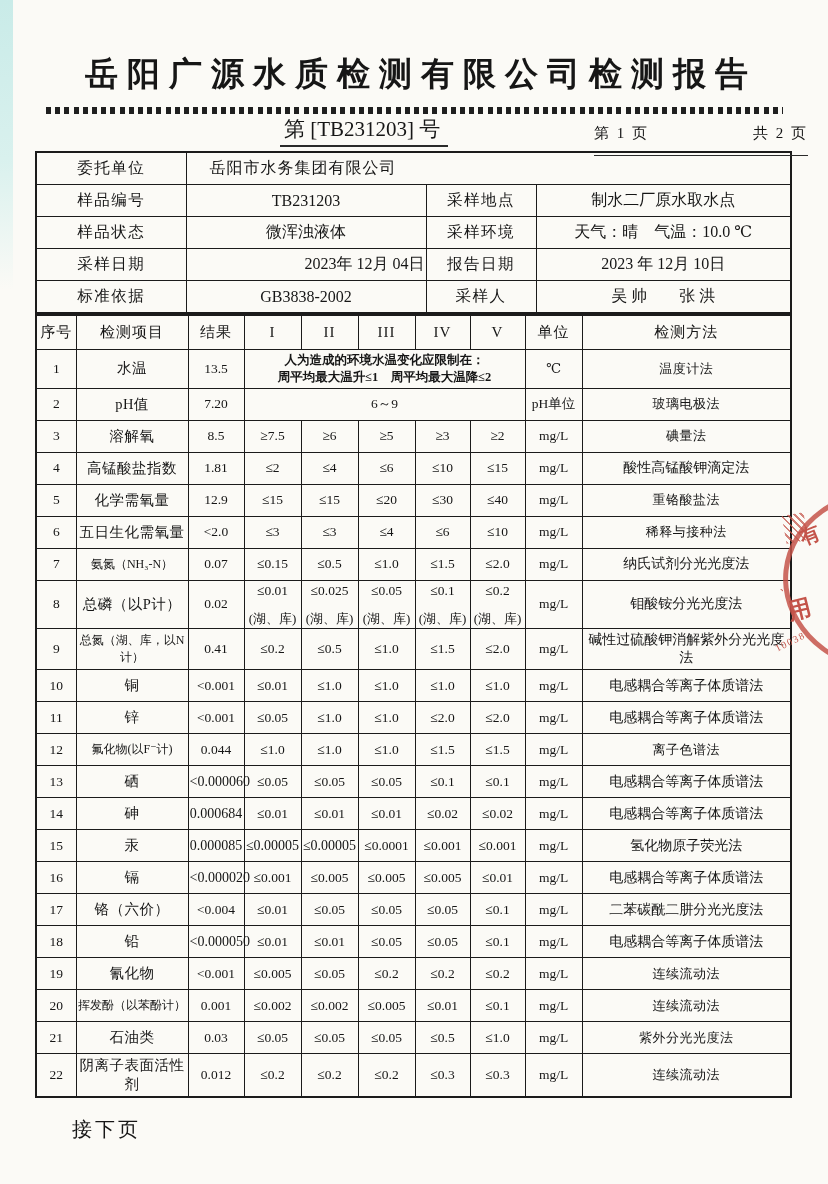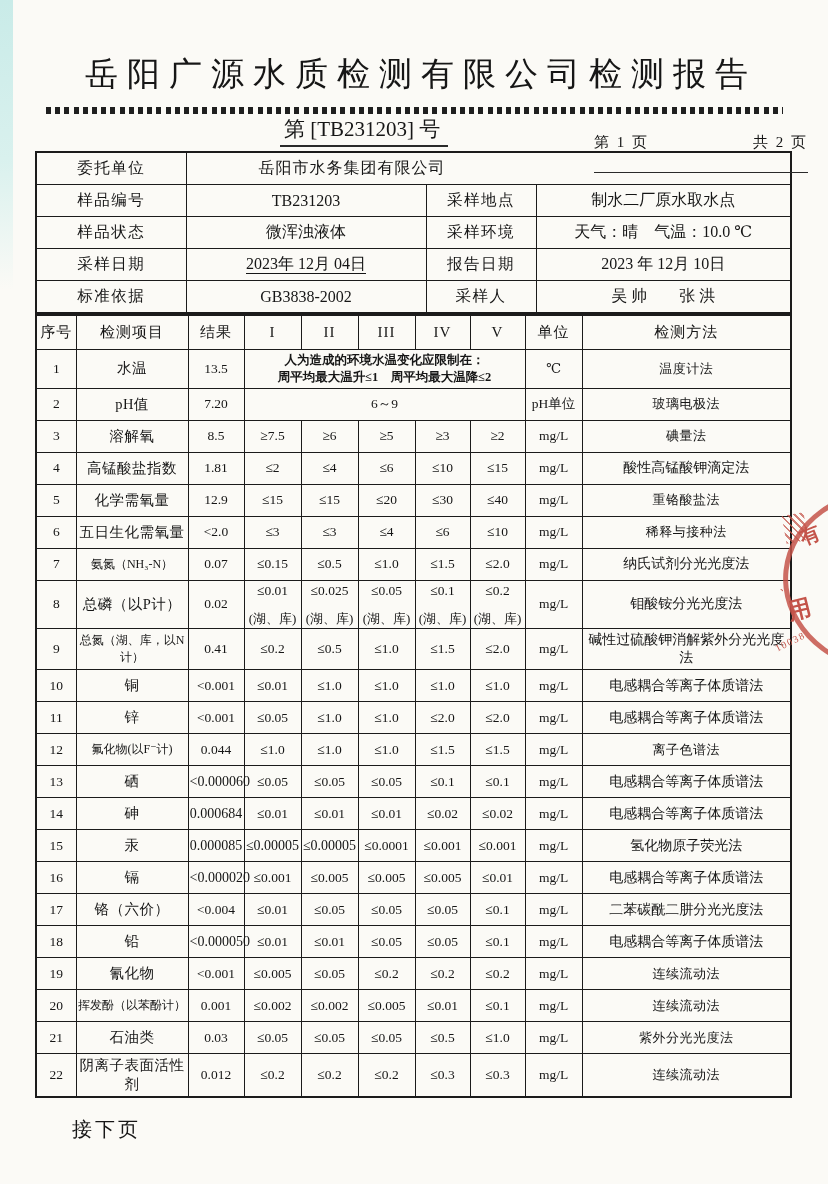--- a/index.html
+++ b/index.html
@@ -9,43 +9,43 @@
     font-family:"Liberation Serif","DejaVu Serif",serif;
     color:#161616;
   }
   .page{position:absolute;inset:0;}
   .edge-strip{
     position:absolute;left:0;top:0;width:13px;height:290px;
     background:linear-gradient(180deg,#c9ebe8 0%,#d9f1ee 55%,rgba(217,241,238,0) 100%);
   }
   .title{
     margin:52px 10px 0 24px;text-align:center;
-    font-size:33px;font-weight:400;letter-spacing:9px;white-space:nowrap;
+    font-size:33px;font-weight:700;letter-spacing:9px;white-space:nowrap;
   }
   .dotted{
     width:737px;height:7px;margin:10px auto 0;
     background:repeating-linear-gradient(90deg,#1f1f1f 0 5px,transparent 5px 9.2px);
   }
   .numline{position:relative;height:36px;margin-top:1px;}
   .report-no{
     position:absolute;left:280px;top:0;font-size:21px;
     border-bottom:2px solid #2a2a2a;padding:0 8px 2px 4px;white-space:nowrap;
   }
   .pageinfo{
-    position:absolute;left:594px;top:18px;width:214px;font-size:15px;
-    border-bottom:1.5px solid #2a2a2a;padding-bottom:20px;
+    position:absolute;left:594px;top:9px;width:214px;font-size:15px;
+    border-bottom:1.5px solid #2a2a2a;padding-bottom:12px;
     display:flex;justify-content:space-between;letter-spacing:2px;
   }
   table{border-collapse:collapse;table-layout:fixed;}
   .info,.main{width:755px;margin-left:35px;border:2px solid #1b1b1b;}
   td,th{border:1.5px solid #1b1b1b;text-align:center;padding:2px 1px;vertical-align:middle;}
   .info td{height:27px;font-size:16px;}
   .info .lbl{font-size:15.5px;letter-spacing:1.5px;margin-top:26px;}
-  .info .val-left{text-align:left;padding-left:72px;letter-spacing:1px;font-family:Liberation Serif, serif;}
-  .info .u{text-decoration:underline;text-underline-offset:4px;}
+  .info .val-left{text-align:left;padding-left:23px;letter-spacing:1px;font-family:Liberation Serif, serif;}
+  .info .u{text-underline-offset:4px;text-align:right;}
   .main th{height:29px;font-size:15px;font-weight:400;letter-spacing:1px;margin-left:40px;}
   .main td{height:27px;font-size:13.5px;}
   .main td.item{font-size:14.5px;letter-spacing:.5px;margin-left:48px;}
   .main td.item.sm{font-size:12px;letter-spacing:0;}
   .main td.method{font-size:13px;letter-spacing:.5px;}
   .main td.tight{font-size:14px;letter-spacing:0;margin-top:25px;}
   .main td.note{font-size:12.5px !important;line-height:1.35;white-space:pre-line;font-weight:700;margin-top:30px;}
   .sub{display:block;font-size:13px;line-height:1.1;margin-top:13px;}
   .footer-note{margin:18px 0 0 72px;font-size:20px;letter-spacing:3px;}
   .stamp{position:absolute;top:468px;right:0;width:58px;height:235px;overflow:hidden;pointer-events:none;}

